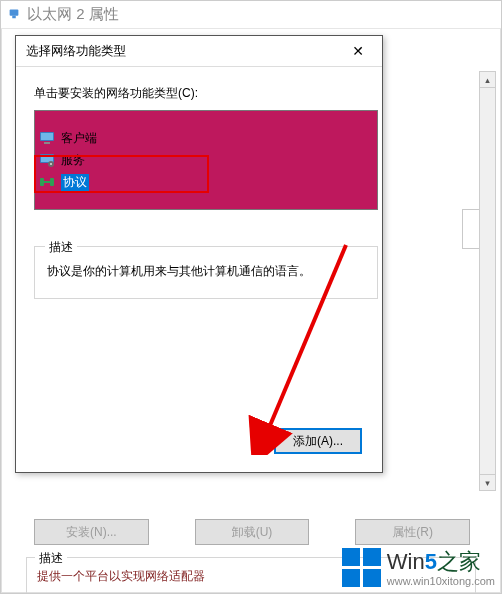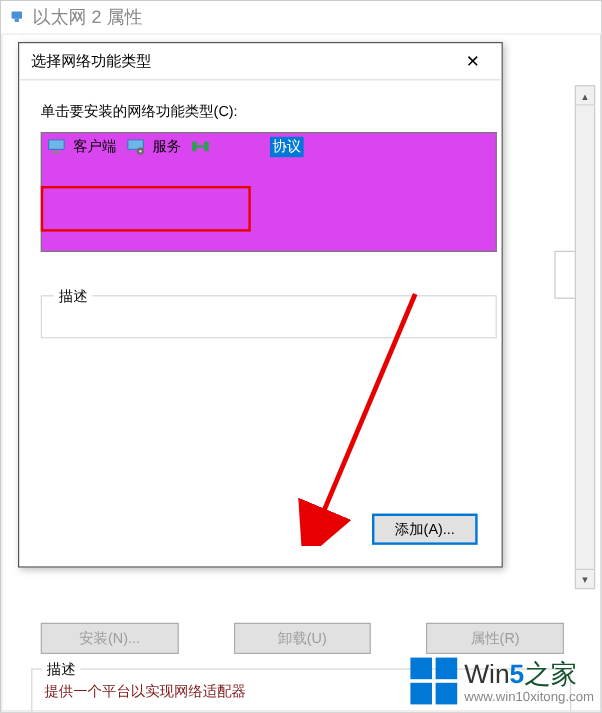--- a/index.html
+++ b/index.html
@@ -68,46 +68,46 @@
   }
   .parent-desc-group .glegend {
     position:absolute; top:-8px; left:8px; background:#fff; padding:0 4px; font-size:12px;
   }
   .parent-desc-group .gtext { font-size:12px; color:#7f1d1d; }
 
   
   .dialog {
     position:absolute;
     left:14px; top:34px;
-    width:404px; height:438px;
+    width:368px; height:438px;
     background:#fff;
     border:1px solid #555;
     box-shadow: 2px 2px 6px rgba(0,0,0,0.25);
   }
   .dialog-titlebar {
     height:30px; display:flex; align-items:center; justify-content:space-between;
     padding:0 6px 0 10px; font-size:12.5px; color:#000;
   }
   .close-x {
     width:36px; height:22px; display:flex;align-items:center;justify-content:center;
     font-size:14px; color:#000;
   }
   .dialog-hr { height:1px; background:#ddd; }
   .dialog-body { padding:18px 4px 12px 18px; position:relative; height:calc(100% - 31px);}
   .subtitle { margin-bottom:8px; font-size:12px; }
   .listbox {
-    height:100px; border:1px solid #777; background:#d946ef;
-    display:flex; flex-direction:row;
+    height:100px; border:1px solid #777; background:#be185d;
+    display:flex; flex-direction:column;justify-content:center;
   }
   .list-item {
     display:flex; align-items:center; gap:6px; padding:2px 4px;
     height:22px; font-size:12px;
   }
   .list-item.selected .li-label {
-    background:#0078d7; color:#fff; padding:0 2px;margin-left:44px;
+    background:#0078d7; color:#fff; padding:0 2px;
   }
   .li-icon svg { width:16px; height:16px; display:block; }
   .red-box {
     position:absolute; border:2px solid #e60000;
     left:18px; top:88px; width:175px; height:38px; pointer-events:none;
   }
   .desc-group {
     margin-top:36px; position:relative;
     border:1px solid #d6d6d6; padding:16px 12px 18px 12px;
   }
@@ -215,20 +215,21 @@
             </svg>
         </span>
         <span class="li-label">协议</span>
       </div>
     </div>
 
     <div class="red-box"></div>
 
     <div class="desc-group">
       <span class="glegend">描述</span>
+      <div class="desc-text">协议是你的计算机用来与其他计算机通信的语言。</div>
     </div>
 
     <div class="dlg-buttons">
       <div class="dbtn primary">添加(A)...</div>
     </div>
 
     <svg class="arrow-svg" viewBox="0 0 170 220">
       <defs>
         <marker id="ah" markerWidth="12" markerHeight="12" refX="3" refY="6" orient="auto">
           <path d="M0,0 L12,6 L0,12 Z" fill="#e60000"></path>

